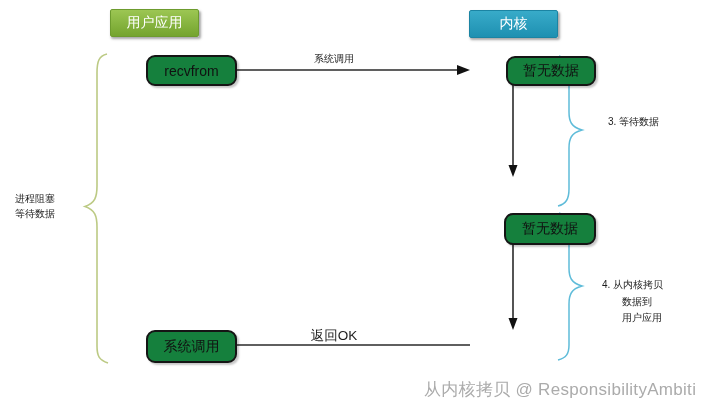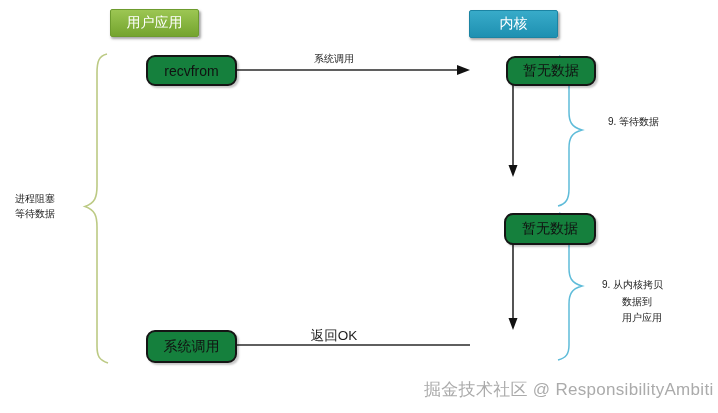--- a/index.html
+++ b/index.html
@@ -76,23 +76,23 @@
   <div class="node" style="left:110px;top:330px;width:87px;height:29px;">系统调用</div>
 
   <div class="lbl lbl-center" style="left:278px;top:52px;width:112px;">系统调用</div>
   <div class="lbl lbl-center" style="left:278px;top:327px;width:112px;font-size:13.5px;">返回OK</div>
 
   <div class="lbl multiline" style="left:15px;top:191px;">
     <span style="display:block;">进程阻塞</span>
     <span style="display:block;">等待数据</span>
   </div>
 
-  <div class="lbl" style="left:608px;top:115px;">9. 等待数据</div>
+  <div class="lbl" style="left:608px;top:115px;">3. 等待数据</div>
 
   <div class="lbl phase2" style="left:602px;top:277px;line-height:16.5px;">
-    <span>9. 从内核拷贝</span>
+    <span>4. 从内核拷贝</span>
     <span class="indent">数据到</span>
     <span class="indent">用户应用</span>
   </div>
 
-  <div class="watermark">掘金技术社区 @ ResponsibilityAmbiti</div>
+  <div class="watermark">从内核拷贝 @ ResponsibilityAmbiti</div>
 
 </div>
 
 </body></html>

